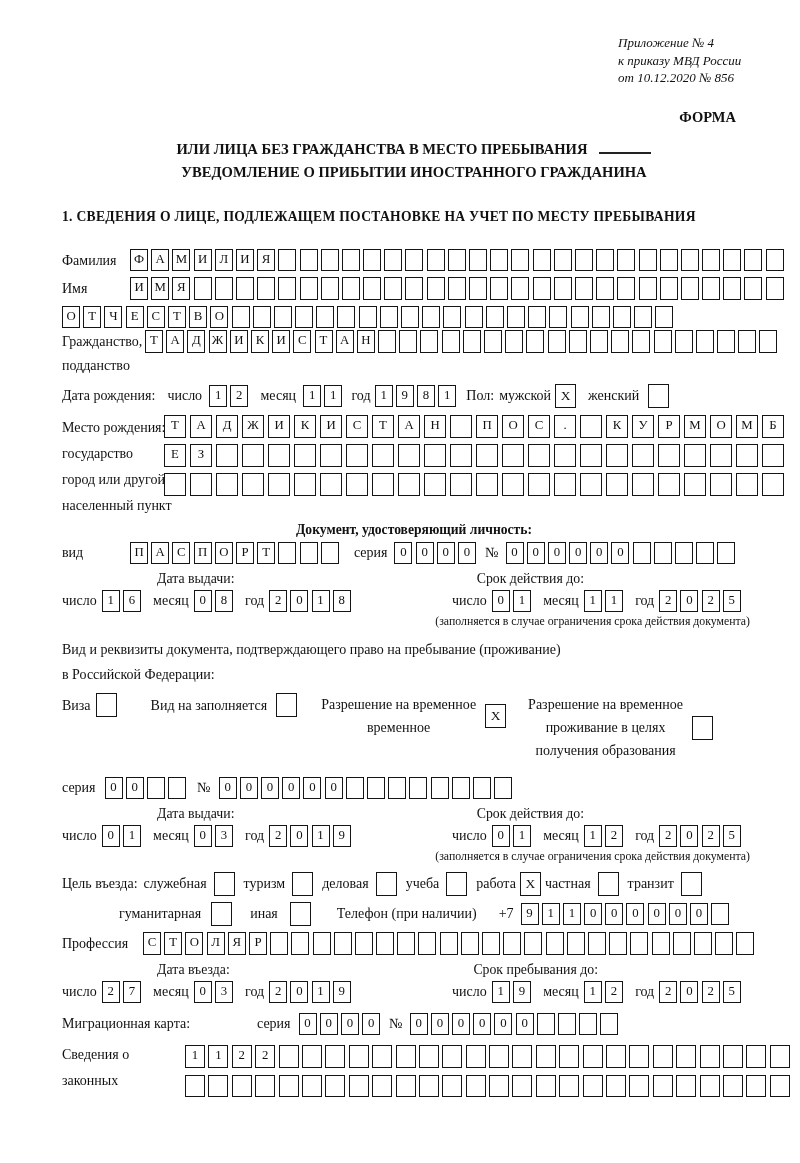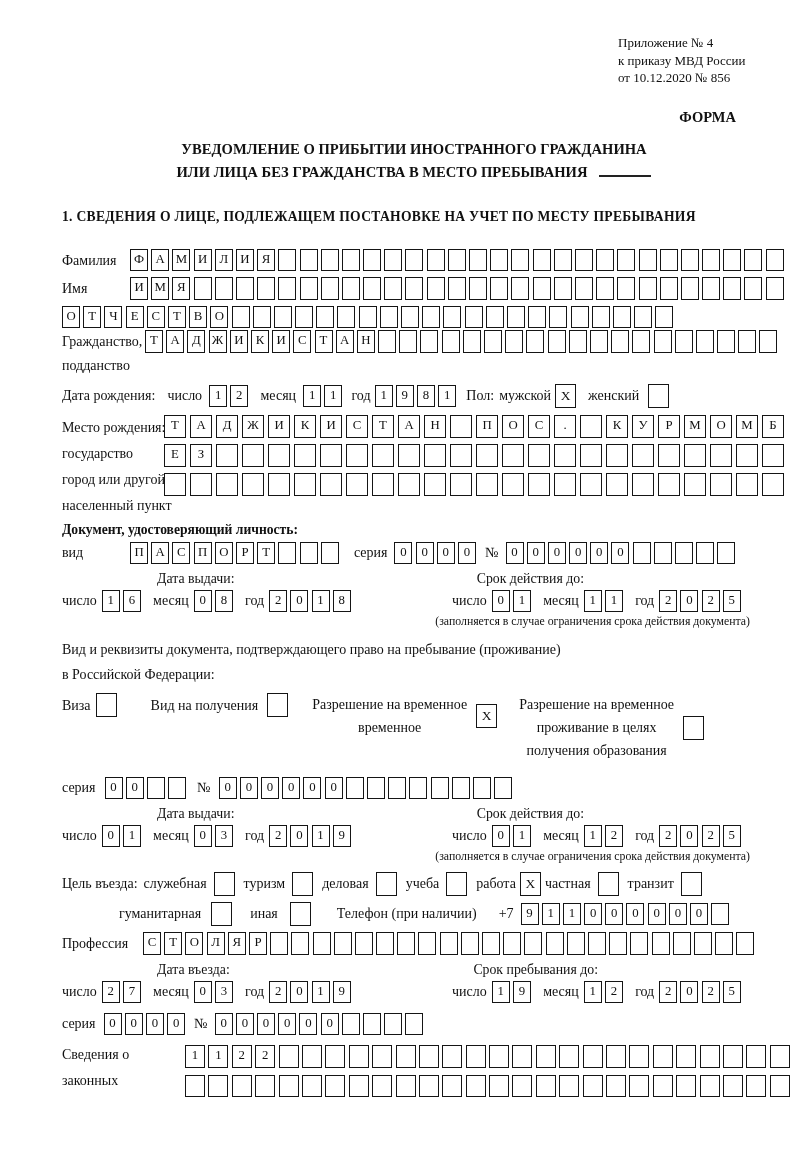--- a/index.html
+++ b/index.html
@@ -5,21 +5,21 @@
   * { box-sizing: border-box; margin: 0; padding: 0; }
   html, body { background: #ffffff; }
   body {
     width: 800px; height: 1163px; overflow: hidden;
     color: #111; font-family: "Liberation Serif", "DejaVu Serif", serif;
     font-size: 14px;
   }
   .page { padding: 34px 34px 10px 62px; }
 
   
-  .top { margin-left: 556px; font-size: 13px; line-height: 17.5px; }
+  .top { margin-left: 556px; font-size: 13px; line-height: 17.5px; font-style: italic; }
   .top .amend { margin-top: 5px; }
   .forma { text-align: right; padding-right: 30px; font-weight: bold; margin-top: 22px; font-size: 14.5px; }
 
   .title { text-align: center; font-weight: bold; font-size: 14.6px; line-height: 23px; margin-top: 12px; }
   .blank-line { display: inline-block; width: 52px; border-bottom: 2.2px solid #222; margin-left: 12px; }
 
   .sec-heading { font-weight: bold; font-size: 13.6px; margin-top: 25px; letter-spacing: .3px; }
 
   .formbody { margin-top: 24px; }
 
@@ -62,41 +62,41 @@
 
   .purpose { display: flex; align-items: center; margin-bottom: 6px; }
   .pi { display: flex; align-items: center; margin-left: 9px; }
   .pi .cb { margin-left: 7px; }
 
   .reps { display: flex; margin-top: 5px; }
   .replabels { width: 123px; flex: none; font-size: 14px; line-height: 25.5px; }
   .reprows { padding-top: 3px; }
   .reprows .cells { margin-bottom: 7px; }
 
-  .centerhead { font-weight: bold; font-size: 13.6px; margin: 3px 0 3px 0; }
+  .centerhead { text-align: center; font-weight: bold; font-size: 13.6px; margin: 3px 0 3px 0; }
   .intro { font-size: 14px; line-height: 25px; }
 </style>
 </head>
 <body>
 
 <div class="page">
 
   <div class="top">
     <div>Приложение № 4</div>
     <div>к приказу МВД России</div>
     <div>от 10.12.2020 № 856</div>
   </div>
 
   <div class="forma">ФОРМА</div>
 
   <div class="title">
-    <div>УВЕДОМЛЕНИЕ О ПРИБЫТИИ ИНОСТРАННОГО ГРАЖДАНИНА</div>
     <div>
       <span>ИЛИ ЛИЦА БЕЗ ГРАЖДАНСТВА В МЕСТО ПРЕБЫВАНИЯ</span><span class="blank-line"></span>
     </div>
+    <div>УВЕДОМЛЕНИЕ О ПРИБЫТИИ ИНОСТРАННОГО ГРАЖДАНИНА</div>
   </div>
 
   <div class="sec-heading">1. СВЕДЕНИЯ О ЛИЦЕ, ПОДЛЕЖАЩЕМ ПОСТАНОВКЕ НА УЧЕТ ПО МЕСТУ ПРЕБЫВАНИЯ</div>
 
   <div class="formbody">
 
     <div class="frow">
       <span class="lab" style="width:68px">Фамилия</span>
       <span class="cells">
           <span class="cell">Ф</span>
@@ -445,21 +445,21 @@
 
     <div class="intro">Вид и реквизиты документа, подтверждающего право на пребывание (проживание)</div>
     <div class="intro">в Российской Федерации:</div>
 
     <div class="permits">
       <span class="pitem">
         <span class="plabel">Виза</span>
         <span class="cb" style="margin-left:5px"></span>
       </span>
       <span class="pitem" style="margin-left:34px">
-        <span class="plabel">Вид на получения</span>
+        <span class="plabel">Вид на заполняется</span>
         <span class="cb"></span>
       </span>
       <span class="pitem" style="margin-left:24px">
         <span class="plabel">
           <span>Разрешение на временное</span><br>
           <span>временное</span>
         </span>
         <span class="cb">X</span>
       </span>
       <span class="pitem" style="margin-left:22px">
@@ -676,20 +676,21 @@
         <span class="cells">
             <span class="cell">2</span>
             <span class="cell">0</span>
             <span class="cell">2</span>
             <span class="cell">5</span>
           </span>
       </span>
     </div>
 
     <div class="frow" style="align-items:center;margin-bottom:6px">
+      <span class="lab" style="width:195px">Миграционная карта:</span>
       <span class="lab" style="margin-right:8px">серия</span>
       <span class="cells" style="margin-right:6px">
           <span class="cell">0</span>
           <span class="cell">0</span>
           <span class="cell">0</span>
           <span class="cell">0</span>
         </span>
       <span class="lab" style="margin-right:7px">№</span>
       <span class="cells">
           <span class="cell">0</span>

